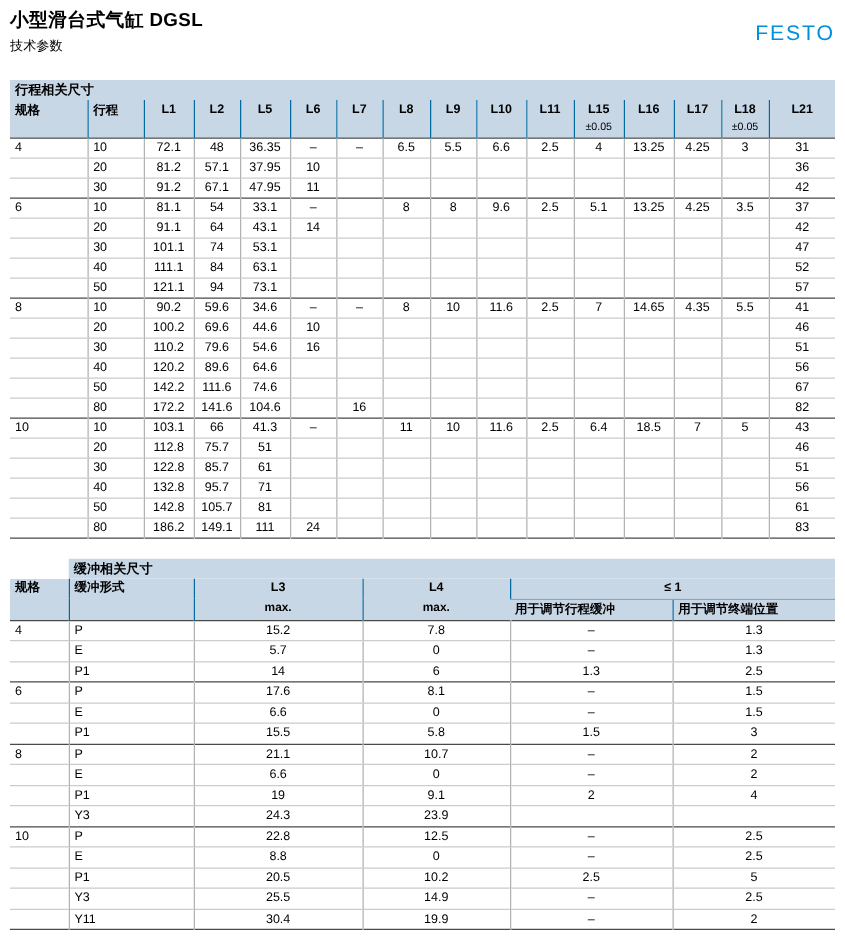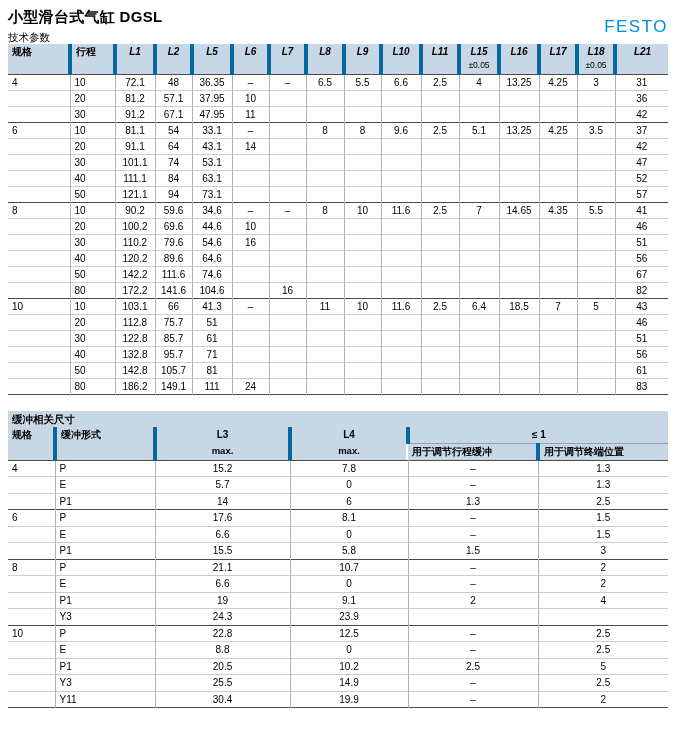--- a/index.html
+++ b/index.html
@@ -15,41 +15,41 @@
   .page-title { font-size:15px; font-weight:bold; line-height:18px; letter-spacing:0.3px; }
   .page-subtitle { font-size:10.5px; margin-top:5px; line-height:13px; }
   .festo-logo { color:var(--brand,#0091dc); font-weight:normal; font-size:17px; letter-spacing:1.5px; line-height:18px;margin-top:10px; }
 
   .section-band {
     background:var(--hdr-bg,#c8d7e6);
     font-size:10.5px; font-weight:bold;
     height:16px; line-height:16px; padding:0 4px;
     margin-top:20px;
   }
-  .band2 { margin-top:16px; }
+  .band2 { margin-top:16px;margin-left:47px; }
 
   table {
     border-collapse:collapse; table-layout:fixed; width:660px;
     border-bottom:1px solid #4a4a4a;
   }
   th, td { overflow:hidden; white-space:nowrap; font-size:10px; text-align:center; padding:0 2px; }
   th {
     background:var(--hdr-bg,#c8d7e6); vertical-align:top; font-weight:bold;
-    border-left:4px solid #0369a1;
+    border-left:1px solid #0369a1;
   }
   th:first-child, td:first-child { border-left:none; }
   td { border-left:1px solid #b2b2b2; height:15px; line-height:15px; }
   thead { border-bottom:1px solid #4a4a4a; }
   tbody tr { border-bottom:1px solid #cccccc; }
   tbody tr.group-end { border-bottom:1px solid #4a4a4a; }
   tbody tr:last-child { border-bottom:none; }
   .left { text-align:left; padding-left:4px; }
 
   .t1 th { height:30px; padding-top:1px; }
-  .t1 .h-main { line-height:14px;font-style:italic; }
+  .t1 .h-main { line-height:14px; }
   .t1 .h-sub { line-height:12px; font-size:8.5px; font-weight:normal; }
 
   .t2 td { height:15.5px; line-height:15.5px; }
   .t2 thead th { padding-top:0; }
   .t2 .r1 th { height:16px; line-height:16px; }
   .t2 .rs { height:32px; }
   .t2 .h-main { line-height:16px; }
   .t2 .h-sub { line-height:16px; font-weight:bold; font-size:9.5px; }
   .t2 .spanner { border-bottom:1px solid #8fa3b5; }
   .t2 .subhdr { line-height:16px; font-size:10px; }
@@ -60,20 +60,21 @@
 <div class="page">
 
   <div class="header-row">
     <div>
       <div class="page-title">小型滑台式气缸 DGSL</div>
       <div class="page-subtitle">技术参数</div>
     </div>
     <div class="festo-logo">FESTO</div>
   </div>
 
+  <div class="section-band">行程相关尺寸</div>
 
   <table class="t1">
     <colgroup>
       <col style="width:62px">
         <col style="width:45px">
         <col style="width:40px">
         <col style="width:37px">
       <col style="width:40px">
         <col style="width:37px">
         <col style="width:37px">

